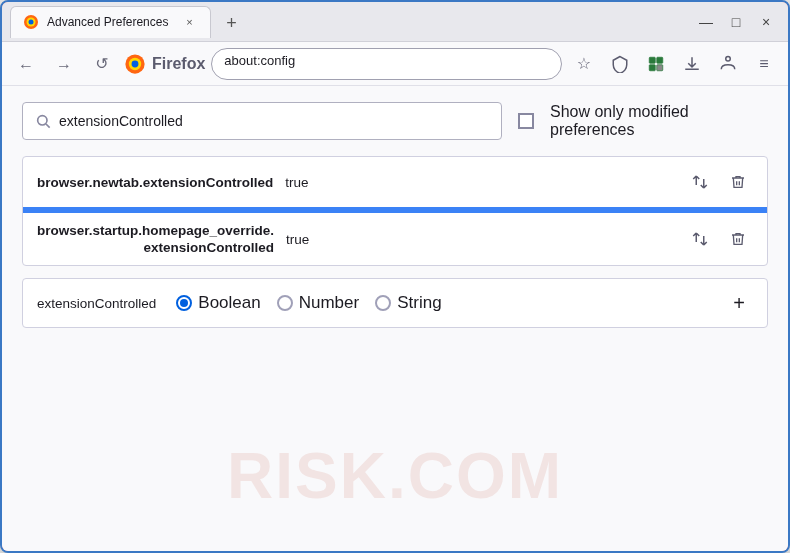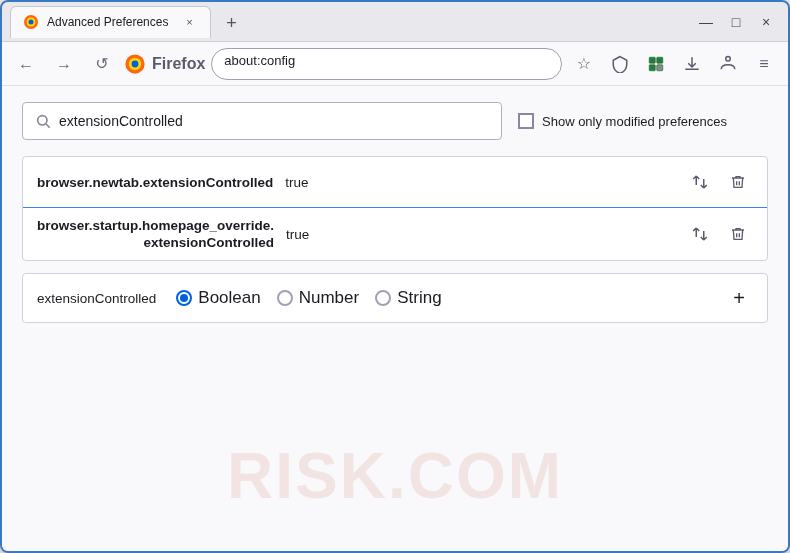--- a/index.html
+++ b/index.html
@@ -224,22 +224,22 @@
     }
 
     .search-input-text {
       font-size: 14px;
       color: #1c1b22;
     }
 
     .checkbox-row {
       display: flex;
       align-items: center;
-      gap: 8px;
-      font-size: 13px;
+      gap: 16px;
+      font-size: 16px;
       color: #1c1b22;
     }
 
     .checkbox-box {
       width: 16px;
       height: 16px;
       border: 2px solid #8888a0;
       background: white;
       flex-shrink: 0;
     }
@@ -250,21 +250,21 @@
       border: 1.5px solid #d0d0e0;
       border-radius: 4px;
       overflow: hidden;
       margin-bottom: 12px;
     }
 
     .table-row {
       display: flex;
       align-items: center;
       padding: 10px 14px;
-      border-bottom: 1px solid #3b82f6;
+      border-bottom: 6px solid #3b82f6;
       gap: 12px;
     }
 
     .table-row:last-child {
       border-bottom: none;
     }
 
     .pref-name {
       font-size: 13.5px;
       font-weight: 700;

